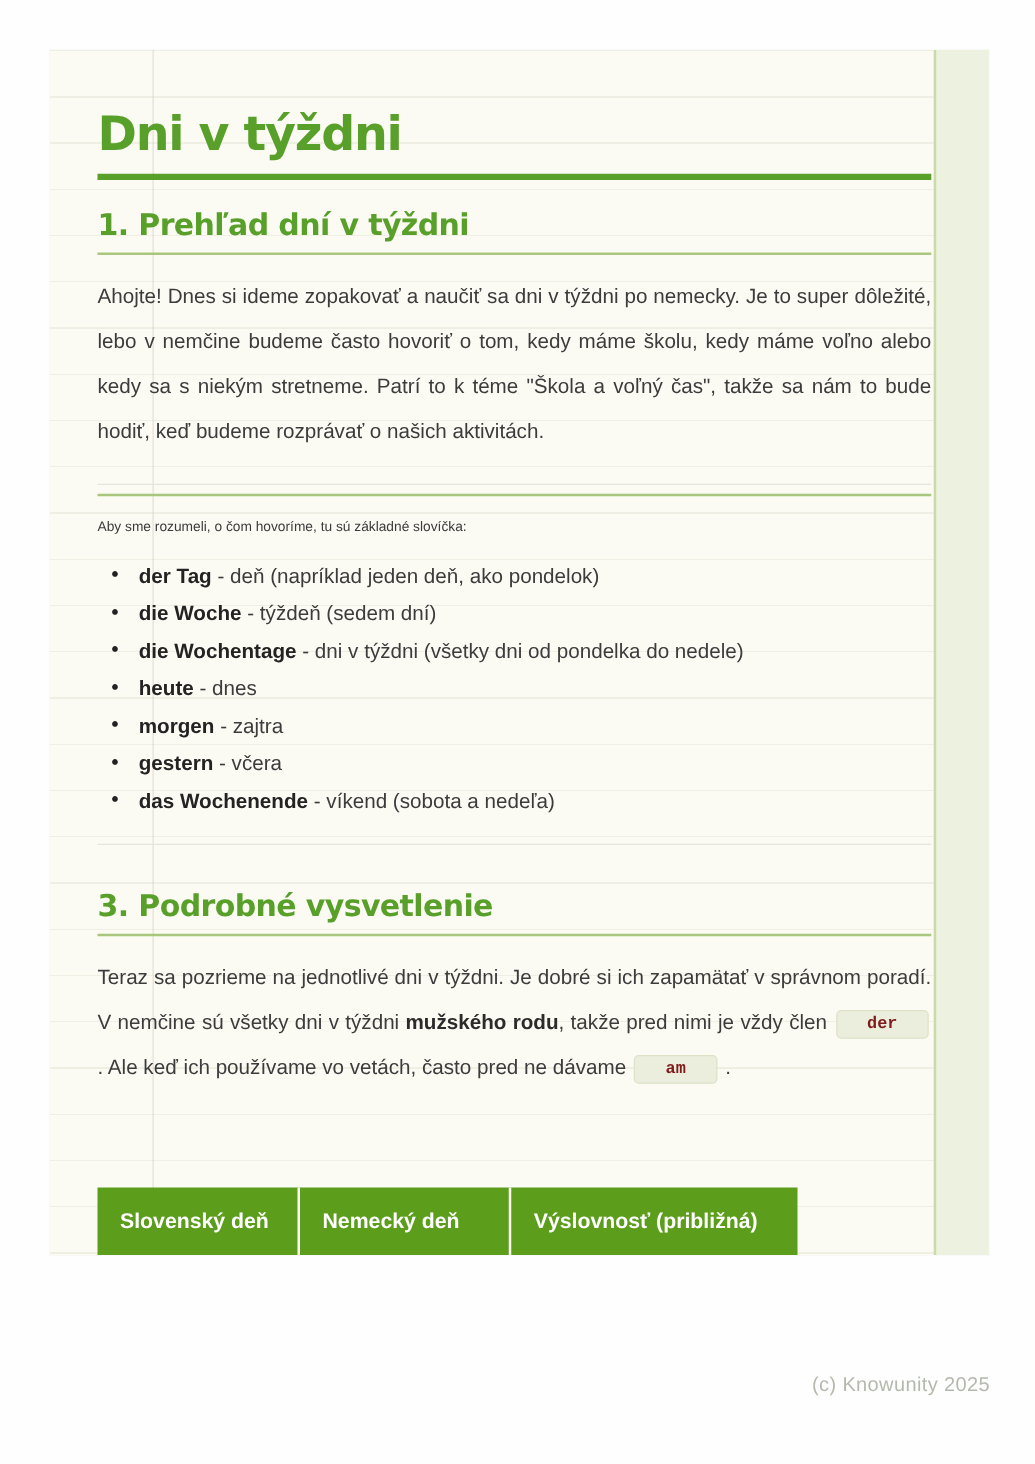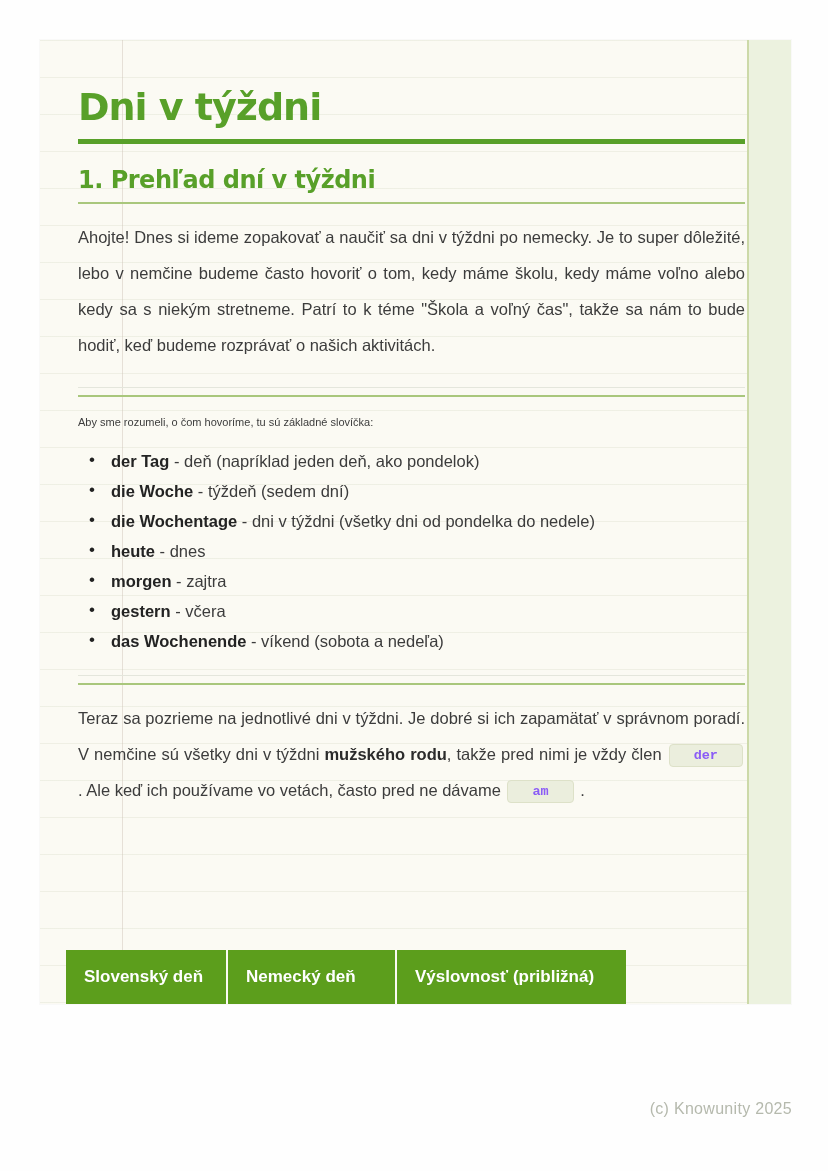--- a/index.html
+++ b/index.html
@@ -58,35 +58,35 @@
     position:absolute;left:11px;top:-1px;color:#222;font-size:17px;
   }
   .term{font-weight:bold;color:#232323;text-align:center;}
   .def{color:#3c3c3c;}
 
   .code-chip{
     display:inline-block;
     background:#ebeedd;border:1px solid #dde1c8;border-radius:4px;
     padding:2px 24px;margin:0 2px;
     font-family:"Liberation Mono",monospace;font-weight:bold;
-    font-size:13.5px;line-height:17px;color:#8b5cf6;
+    font-size:13.5px;line-height:17px;color:#7f1d1d;
     position:relative;top:-1px;
   }
   .bold-inline{font-weight:bold;color:#2b2b2b;}
   p.body-para.tight{line-height:36px;}
 
   h3.sub-heading{
     margin:14px 0 0 0;
     font-family:"DejaVu Sans",sans-serif;font-weight:bold;
     font-size:23px;line-height:30px;letter-spacing:-0.3px;
     color:#58a029;
   }
 
   table.days-table{
-    position:absolute;left:26px;bottom:0;width:560px;height:54px;
+    position:absolute;left:38px;bottom:0;width:560px;height:54px;
     border-collapse:collapse;table-layout:fixed;margin-top:19px;
   }
   table.days-table th{
     background:#5c9e1c;color:#ffffff;
     font-family:"Liberation Sans",sans-serif;font-weight:bold;
     font-size:17px;text-align:left;vertical-align:middle;
     padding:0 10px 0 18px;height:54px;
   }
   table.days-table th + th{border-left:2px solid #fbfaf3;}
   col.c1{width:161px;} col.c2{width:169px;} col.c3{width:230px;}
@@ -122,20 +122,21 @@
         <li><span class="bullet">•</span><span class="term">die Woche</span> <span class="def">- týždeň (sedem dní)</span></li>
         <li><span class="bullet">•</span><span class="term">die Wochentage</span> <span class="def">- dni v týždni (všetky dni od pondelka do nedele)</span></li>
         <li><span class="bullet">•</span><span class="term">heute</span> <span class="def">- dnes</span></li>
         <li><span class="bullet">•</span><span class="term">morgen</span> <span class="def">- zajtra</span></li>
         <li><span class="bullet">•</span><span class="term">gestern</span> <span class="def">- včera</span></li>
         <li><span class="bullet">•</span><span class="term">das Wochenende</span> <span class="def">- víkend (sobota a nedeľa)</span></li>
       </ul>
 
       <div class="divider"></div>
 
+      <h2 class="sec-heading">3. Podrobné vysvetlenie</h2>
       <div class="sec-rule"></div>
       <p class="body-para tight"><span>Teraz sa pozrieme na jednotlivé dni v týždni. Je dobré si ich zapamätať v správnom poradí. V nemčine sú všetky dni v týždni </span><span class="bold-inline">mužského rodu</span><span>, takže pred nimi je vždy člen </span><span class="code-chip">der</span><span> . Ale keď ich používame vo vetách, často pred ne dávame </span><span class="code-chip">am</span><span> .</span></p>
 
     </div>
 
     <table class="days-table">
       <colgroup>
           <col class="c1">
           <col class="c2">
           <col class="c3">

